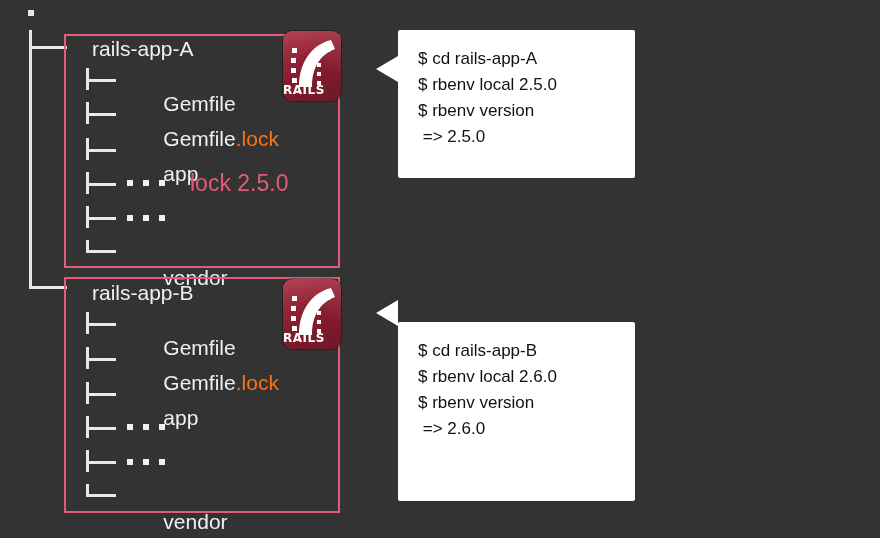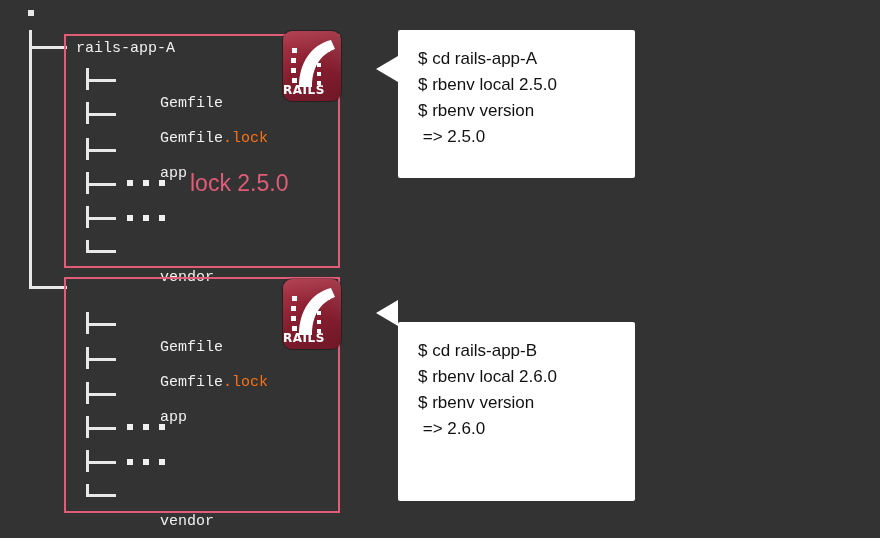--- a/index.html
+++ b/index.html
@@ -39,24 +39,25 @@
     position: absolute;
     border: 2px solid #e05c77;
     box-sizing: border-box;
   }
 
   
   .row {
     position: absolute;
     white-space: pre;
     color: #f0f0f0;
-    font-family: Liberation Mono, monospace;
-    font-size: 15px;
+    font-family: Liberation Sans, sans-serif;
+    font-size: 21px;
     line-height: 21px;
     letter-spacing: 0px;
+    margin-left: 16px;
   }
   .row .ext { color: #f97316; }
 
   .branch {
     position: absolute;
   }
   .branch .bv {
     position: absolute;
     left: 0;
     top: 0;
@@ -229,20 +230,21 @@
         <rect x="34" y="32" width="4" height="4"></rect>
         <rect x="34" y="41" width="4" height="4"></rect>
         <rect x="34" y="50" width="4" height="4"></rect>
       </g>
     </svg>
     <div class="rails-word">RAILS</div>
   </div>
 
   <div class="app-box" style="left:64px; top:277px; width:276px; height:236px;"></div>
 
+  <div class="row" style="left:76px; top:282px;">rails-app-B</div>
 
   <div class="branch" style="left:86px; top:312px;">
     <div class="bv" style="height:22px;"></div>
     <div class="bh" style="top:11px; width:30px;"></div>
   </div>
   <div class="row" style="left:124px; top:316px;">
     <span>Gemfile</span>
   </div>
 
   <div class="branch" style="left:86px; top:347px;">

